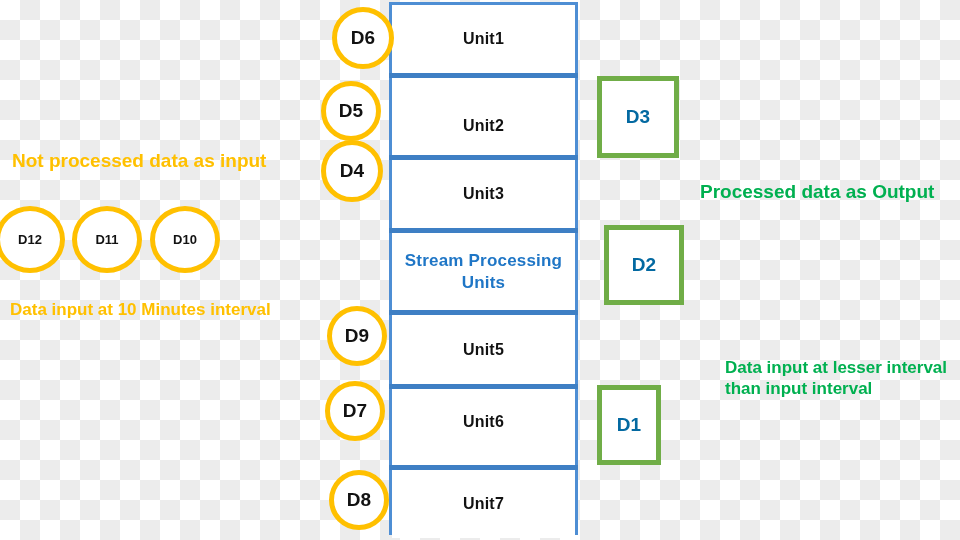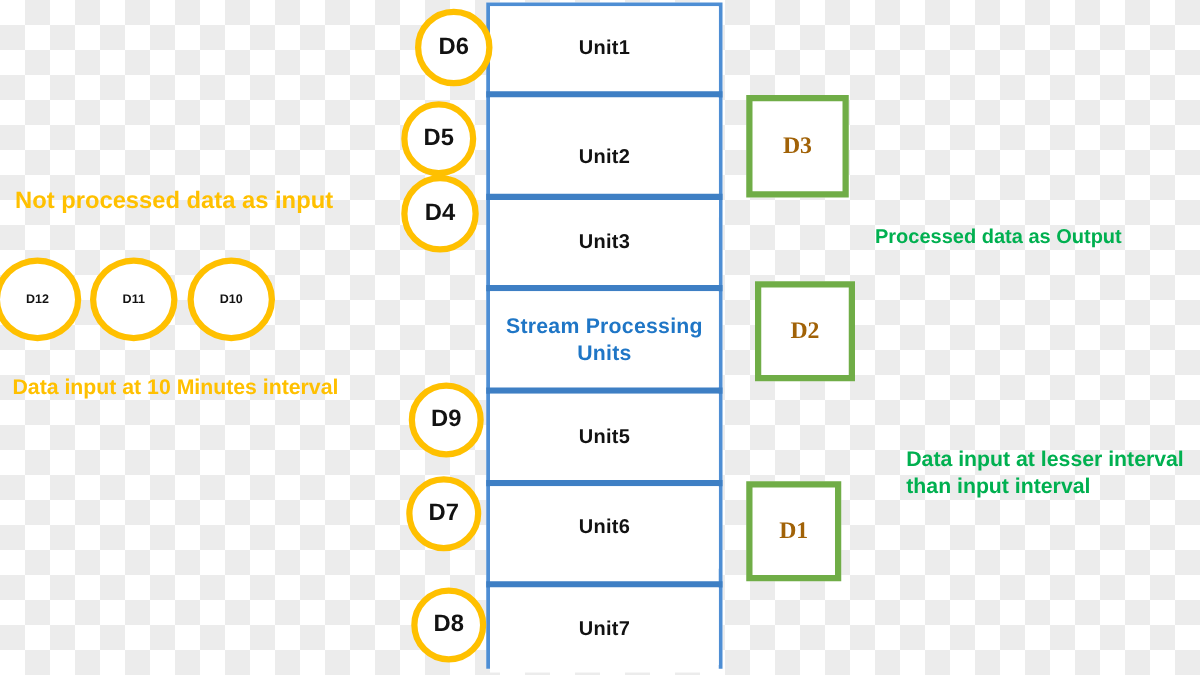--- a/index.html
+++ b/index.html
@@ -89,40 +89,39 @@
     position: absolute;
     border-radius: 50%;
     border: 5px solid #FFC000;
     background: #ffffff;
     display: flex;
     align-items: center;
     justify-content: center;
     box-sizing: border-box;
   }
   .input-circle-label {
-    font-size: 10px;
+    font-size: 13px;
     font-weight: bold;
     color: #121212;
   }
 
   
   .out-box {
     position: absolute;
     border: 5px solid #70AD47;
     background: #ffffff;
     display: flex;
     align-items: center;
     justify-content: center;
     box-sizing: border-box;
   }
   .out-box-label {
     font-size: 19px;
     font-weight: bold;
-    color: #a16207;
-    font-family: Liberation Serif, serif;
+    color: #0369a1;
   }
 
   
   .caption {
     position: absolute;
     font-weight: bold;
     line-height: 1.25;
     white-space: pre-line;
   }
   .caption.yellow { color: #FFC000; }
@@ -207,26 +206,26 @@
 
     <div class="unit" style="top:465px; height:68px;">
       <span class="unit-label">Unit7</span>
     </div>
   </div>
 
   <div class="out-box" style="left:597px; top:76px; width:82px; height:82px;">
     <span class="out-box-label">D3</span>
   </div>
 
-  <div class="caption green" style="left:700px; top:180px; font-size:16px;">Processed data as Output</div>
+  <div class="caption green" style="left:700px; top:180px; font-size:19px;">Processed data as Output</div>
 
   <div class="out-box" style="left:604px; top:225px; width:80px; height:80px;">
     <span class="out-box-label">D2</span>
   </div>
 
   <div class="caption green" style="left:709px; top:357px; font-size:17px;margin-left:16px;">Data input at lesser interval
 than input interval</div>
 
-  <div class="out-box" style="left:597px; top:385px; width:76px; height:80px;">
+  <div class="out-box" style="left:597px; top:385px; width:64px; height:80px;">
     <span class="out-box-label">D1</span>
   </div>
 
 </div>
 
 </body></html>

